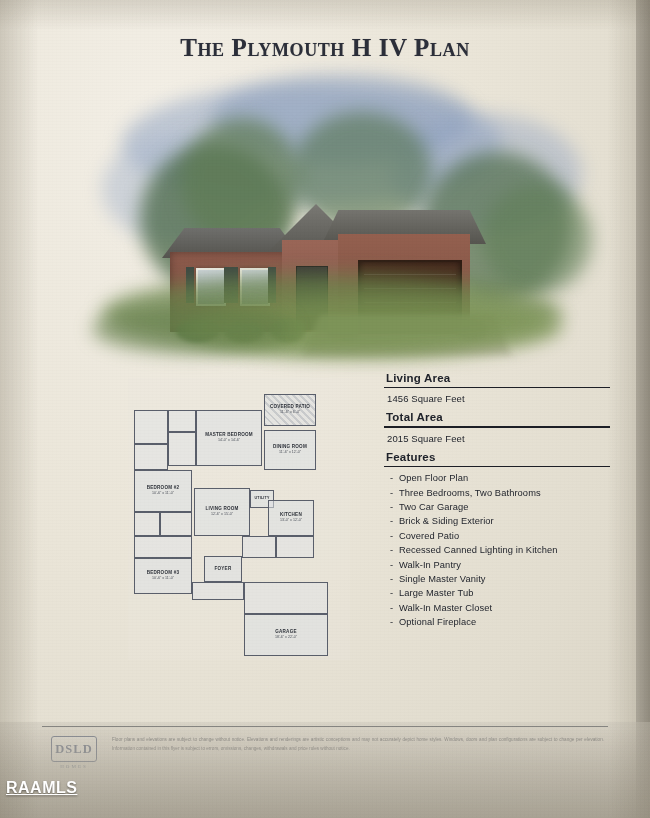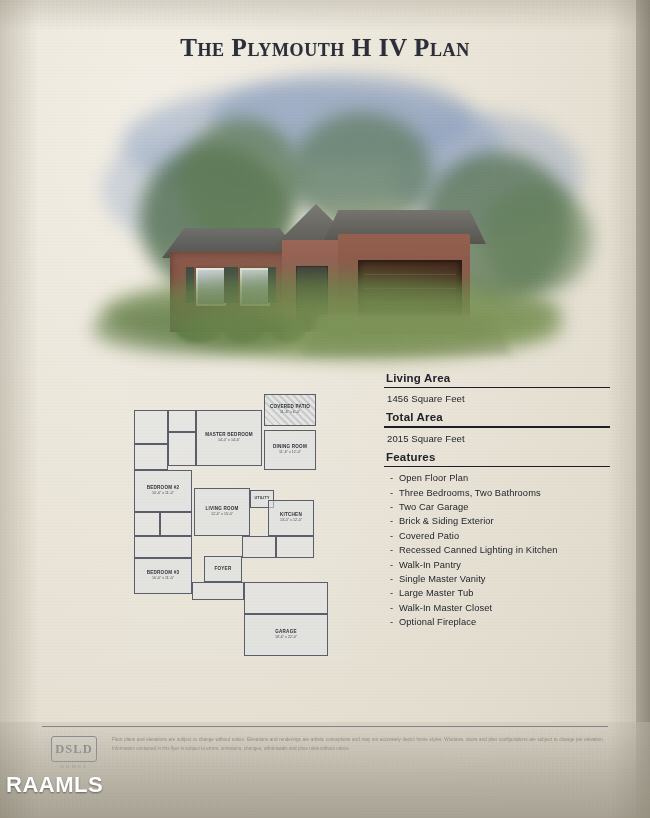--- a/index.html
+++ b/index.html
@@ -197,21 +197,21 @@
   }
 
   
   #wm{
     position:absolute;left:6px;bottom:22px;width:200px;
     font-family:"Liberation Sans", sans-serif;
     color:#ffffff;font-weight:700;line-height:1.0;
     text-shadow:0 1px 2px rgba(0,0,0,.45);
   }
   #wm .l1{font-size:17px;}
-  #wm .l2{font-size:22px;letter-spacing:.5px;}
+  #wm .l2{font-size:16px;letter-spacing:.5px;text-decoration:underline;}
   
   #noise{
     position:absolute;inset:0;pointer-events:none;opacity:.16;
     background-image:
       repeating-linear-gradient(0deg, rgba(0,0,0,.05) 0 1px, rgba(255,255,255,0) 1px 3px),
       repeating-linear-gradient(90deg, rgba(0,0,0,.04) 0 1px, rgba(255,255,255,0) 1px 4px);
   }
 </style>
 </head>
 <body>

